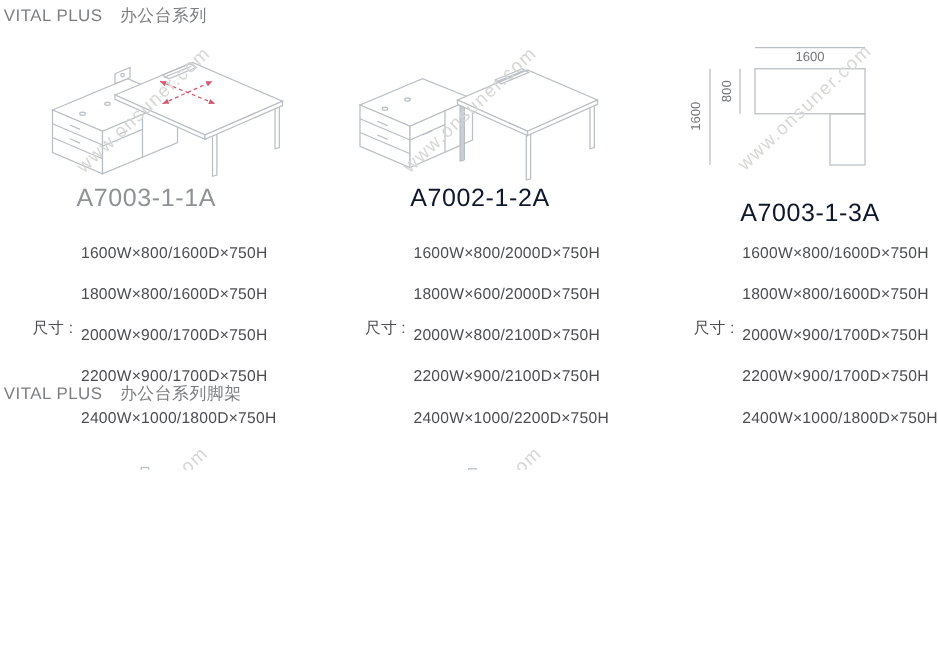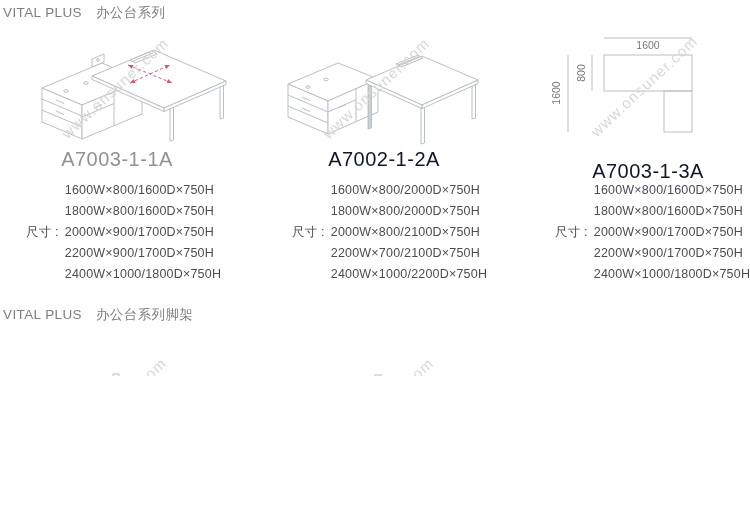--- a/index.html
+++ b/index.html
@@ -5,21 +5,21 @@
   html,body{margin:0;padding:0;background:#fff;}
   #page{position:relative;width:750px;height:376px;background:#ffffff;overflow:hidden;
         font-family:"Liberation Sans",sans-serif;}
   .section-title{position:absolute;font-size:13.5px;color:#7c7e80;letter-spacing:.4px;}
   .model{position:absolute;width:140px;text-align:center;font-size:20px;letter-spacing:.5px;}
   .model.light{color:#8f9296;}
   .model.dark{color:#0f172a;}
   .spec{position:absolute;display:flex;align-items:center;color:#4c4d50;
         font-size:12.5px;line-height:21px;letter-spacing:.2px;}
   .spec .lbl{white-space:nowrap;margin-right:6px;}
-  .spec .vals div{white-space:nowrap;}
+  .spec .vals div{white-space:nowrap;margin-top:12px;}
   .wm{position:absolute;color:#d7d7d5;font-size:15px;letter-spacing:1.2px;white-space:nowrap;
       transform:translate(-50%,-50%) rotate(-43deg);pointer-events:none;}
   svg{position:absolute;overflow:visible;}
   .ln{stroke:#b9bfc4;stroke-width:1;fill:none;}
   .face{stroke:#b9bfc4;stroke-width:1;fill:#ffffff;}
   .grayleg{fill:#c9ced3;stroke:#b2b8bd;stroke-width:.8;}
   .red{stroke:#d05a6e;stroke-width:1;fill:none;stroke-dasharray:3,2.5;}
   .redhead{fill:#d05a6e;stroke:none;}
   .dimtxt{font-family:"Liberation Sans",sans-serif;font-size:10.5px;fill:#75777a;}
 </style>
@@ -113,23 +113,23 @@
       <div>2000W×900/1700D×750H</div>
       <div>2200W×900/1700D×750H</div>
       <div>2400W×1000/1800D×750H</div>
     </div>
   </div>
 
   <div class="spec" style="left:292px;top:180px;">
     <span class="lbl">尺寸 :</span>
     <div class="vals">
       <div>1600W×800/2000D×750H</div>
-      <div>1800W×800/2000D×750H</div>
+      <div>1800W×600/2000D×750H</div>
       <div>2000W×800/2100D×750H</div>
-      <div>2200W×700/2100D×750H</div>
+      <div>2200W×900/2100D×750H</div>
       <div>2400W×1000/2200D×750H</div>
     </div>
   </div>
 
   <div class="spec" style="left:555px;top:180px;">
     <span class="lbl">尺寸 :</span>
     <div class="vals">
       <div>1600W×800/1600D×750H</div>
       <div>1800W×800/1600D×750H</div>
       <div>2000W×900/1700D×750H</div>

